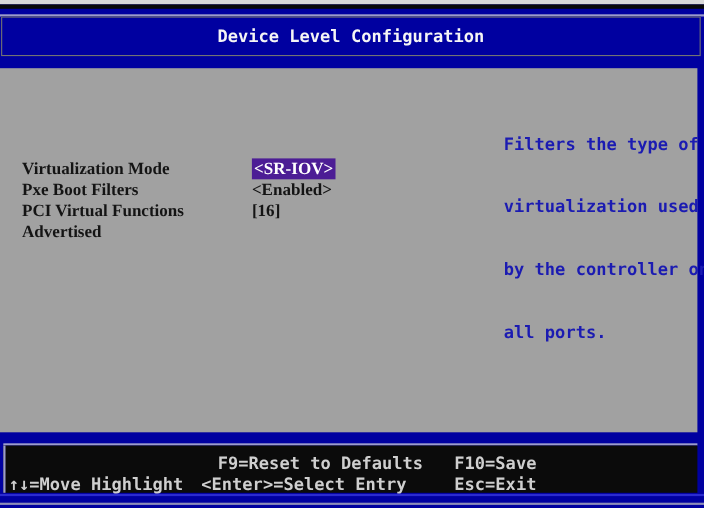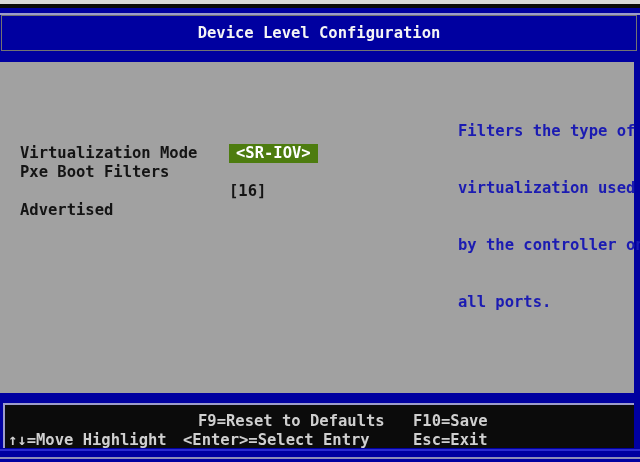--- a/index.html
+++ b/index.html
@@ -21,24 +21,24 @@
     position:absolute;left:1px;top:15px;width:634px;height:34px;
     background:#0000a0;border:1px solid #737373;
     color:#f5f5f5;font-size:15.5px;line-height:34px;text-align:center;
   }
 
   
   #content{
     position:absolute;left:0;top:62px;width:634px;height:331px;
     background:#a1a1a1;color:#141414;font-size:15.5px;
   }
-  .menu-row{position:absolute;left:0;width:638px;height:19px;line-height:19px;}
+  .menu-row{position:absolute;left:0;width:638px;height:19px;line-height:19px;font-family:Liberation Serif, serif;}
   .menu-row .lbl{position:absolute;left:20px;white-space:pre;}
   .menu-row .val{position:absolute;left:229px;white-space:pre;}
-  .val-selected{background:#4d7c0f;color:#fff;padding:0 7px;}
+  .val-selected{background:#4c1d95;color:#fff;padding:0 2px;}
   #help-text{
     position:absolute;left:458px;top:22px;width:176px;
     color:#1b1bb2;line-height:19px;white-space:pre;
   }
 
   
   #line-lavender-bottom{position:absolute;left:3px;top:403px;width:631px;height:2px;background:#9c9cca;}
   #hotkey-window{
     position:absolute;left:3px;top:405px;width:631px;height:43px;
     background:#0b0b0b;border-left:2px solid #9c9cca;box-sizing:border-box;
@@ -70,23 +70,25 @@
 
   <div id="content">
 
     <div class="menu-row" style="top:82px">
       <span class="lbl">Virtualization Mode</span>
       <span class="val val-selected">&lt;SR-IOV&gt;</span>
     </div>
 
     <div class="menu-row" style="top:101px">
       <span class="lbl">Pxe Boot Filters</span>
+      <span class="val">&lt;Enabled&gt;</span>
     </div>
 
     <div class="menu-row" style="top:120px">
+      <span class="lbl">PCI Virtual Functions</span>
       <span class="val">[16]</span>
     </div>
 
     <div class="menu-row" style="top:139px">
       <span class="lbl">Advertised</span>
     </div>
 
     <div id="help-text">
       <div>Filters the type of</div>
       <div>virtualization used</div>

